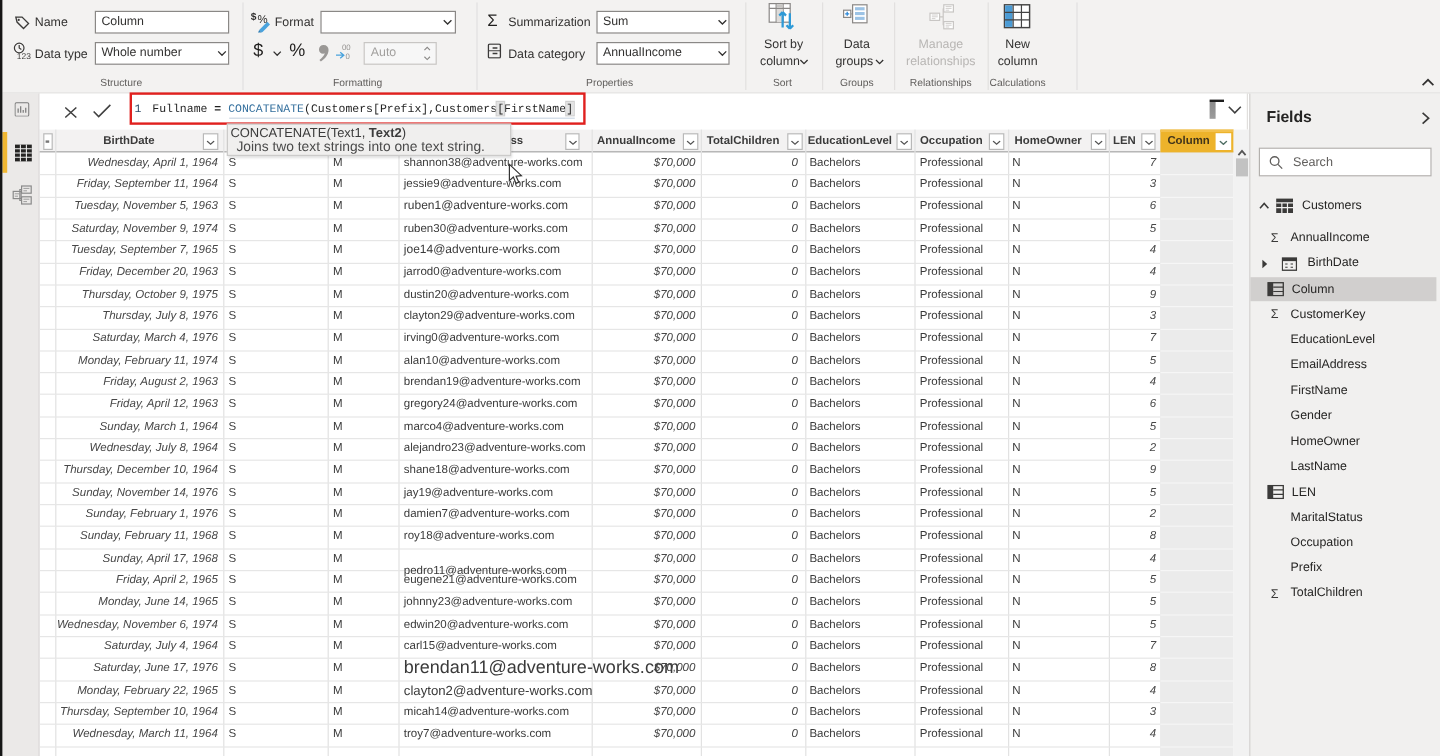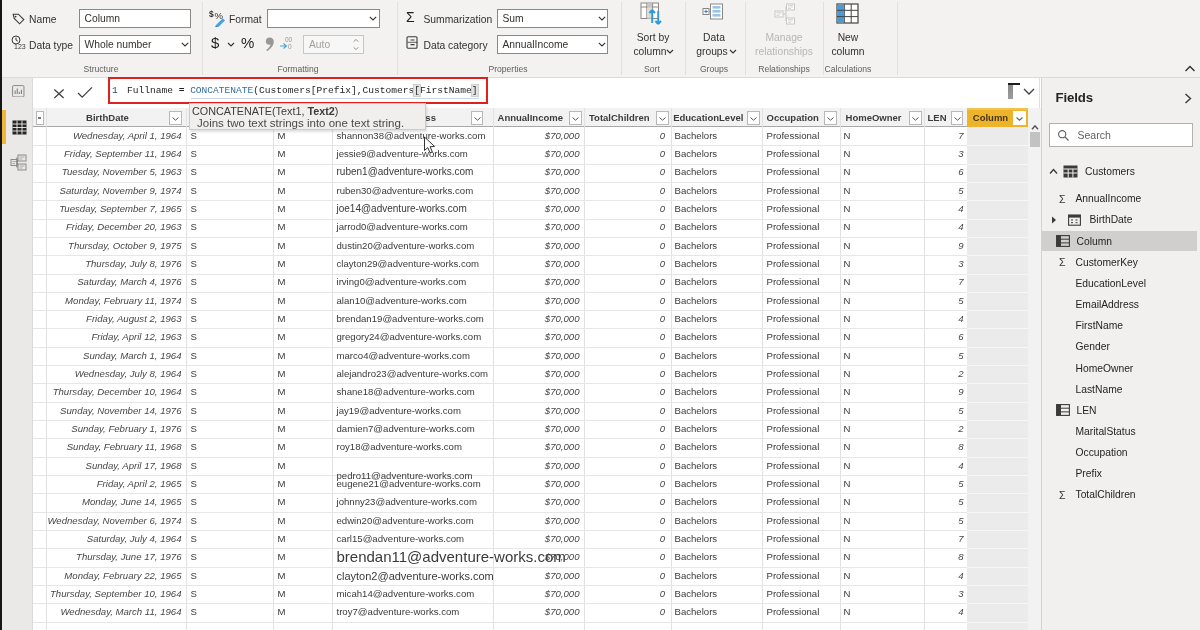--- a/index.html
+++ b/index.html
@@ -525,21 +525,21 @@
 <div class="abs" style="left:277.5px;top:529.8px;height:18.32px;line-height:18.32px;font-size:9.6px;color:#3a3a3a">M</div>
 <div class="abs" style="left:336.5px;top:529.8px;height:18.32px;line-height:18.32px;font-size:9.6px;color:#3a3a3a">carl15@adventure-works.com</div>
 <div class="abs" style="left:492.5px;top:529.8px;height:18.32px;line-height:18.32px;font-size:9.6px;width:87px;text-align:right;font-style:italic;color:#474747">$70,000</div>
 <div class="abs" style="left:584px;top:529.8px;height:18.32px;line-height:18.32px;font-size:9.6px;width:81px;text-align:right;font-style:italic;color:#474747">0</div>
 <div class="abs" style="left:674.5px;top:529.8px;height:18.32px;line-height:18.32px;font-size:9.6px;color:#3a3a3a">Bachelors</div>
 <div class="abs" style="left:766.5px;top:529.8px;height:18.32px;line-height:18.32px;font-size:9.6px;color:#3a3a3a">Professional</div>
 <div class="abs" style="left:843.5px;top:529.8px;height:18.32px;line-height:18.32px;font-size:9.6px;color:#3a3a3a">N</div>
 <div class="abs" style="left:923.5px;top:529.8px;height:18.32px;line-height:18.32px;font-size:9.6px;width:40px;text-align:right;font-style:italic;color:#474747">7</div>
 <div class="abs" style="left:33px;top:566.6px;width:933.5px;height:1px;background:#e6e6e6"></div>
 <div class="abs" style="left:966.5px;top:566.6px;width:61.5px;height:1px;background:#f6f6f6"></div>
-<div class="abs" style="left:45.5px;top:548.2px;height:18.32px;line-height:18.32px;font-size:9.6px;width:136px;text-align:right;font-style:italic;color:#474747">Thursday, June 17, 1976</div>
+<div class="abs" style="left:45.5px;top:548.2px;height:18.32px;line-height:18.32px;font-size:9.6px;width:136px;text-align:right;font-style:italic;color:#474747">Saturday, June 17, 1976</div>
 <div class="abs" style="left:190.5px;top:548.2px;height:18.32px;line-height:18.32px;font-size:9.6px;color:#3a3a3a">S</div>
 <div class="abs" style="left:277.5px;top:548.2px;height:18.32px;line-height:18.32px;font-size:9.6px;color:#3a3a3a">M</div>
 <div class="abs" style="left:336.5px;top:548.2px;height:18.32px;line-height:18.32px;font-size:15px;color:#3a3a3a">brendan11@adventure-works.com</div>
 <div class="abs" style="left:492.5px;top:548.2px;height:18.32px;line-height:18.32px;font-size:9.6px;width:87px;text-align:right;font-style:italic;color:#474747">$70,000</div>
 <div class="abs" style="left:584px;top:548.2px;height:18.32px;line-height:18.32px;font-size:9.6px;width:81px;text-align:right;font-style:italic;color:#474747">0</div>
 <div class="abs" style="left:674.5px;top:548.2px;height:18.32px;line-height:18.32px;font-size:9.6px;color:#3a3a3a">Bachelors</div>
 <div class="abs" style="left:766.5px;top:548.2px;height:18.32px;line-height:18.32px;font-size:9.6px;color:#3a3a3a">Professional</div>
 <div class="abs" style="left:843.5px;top:548.2px;height:18.32px;line-height:18.32px;font-size:9.6px;color:#3a3a3a">N</div>
 <div class="abs" style="left:923.5px;top:548.2px;height:18.32px;line-height:18.32px;font-size:9.6px;width:40px;text-align:right;font-style:italic;color:#474747">8</div>
 <div class="abs" style="left:33px;top:584.9px;width:933.5px;height:1px;background:#e6e6e6"></div>

